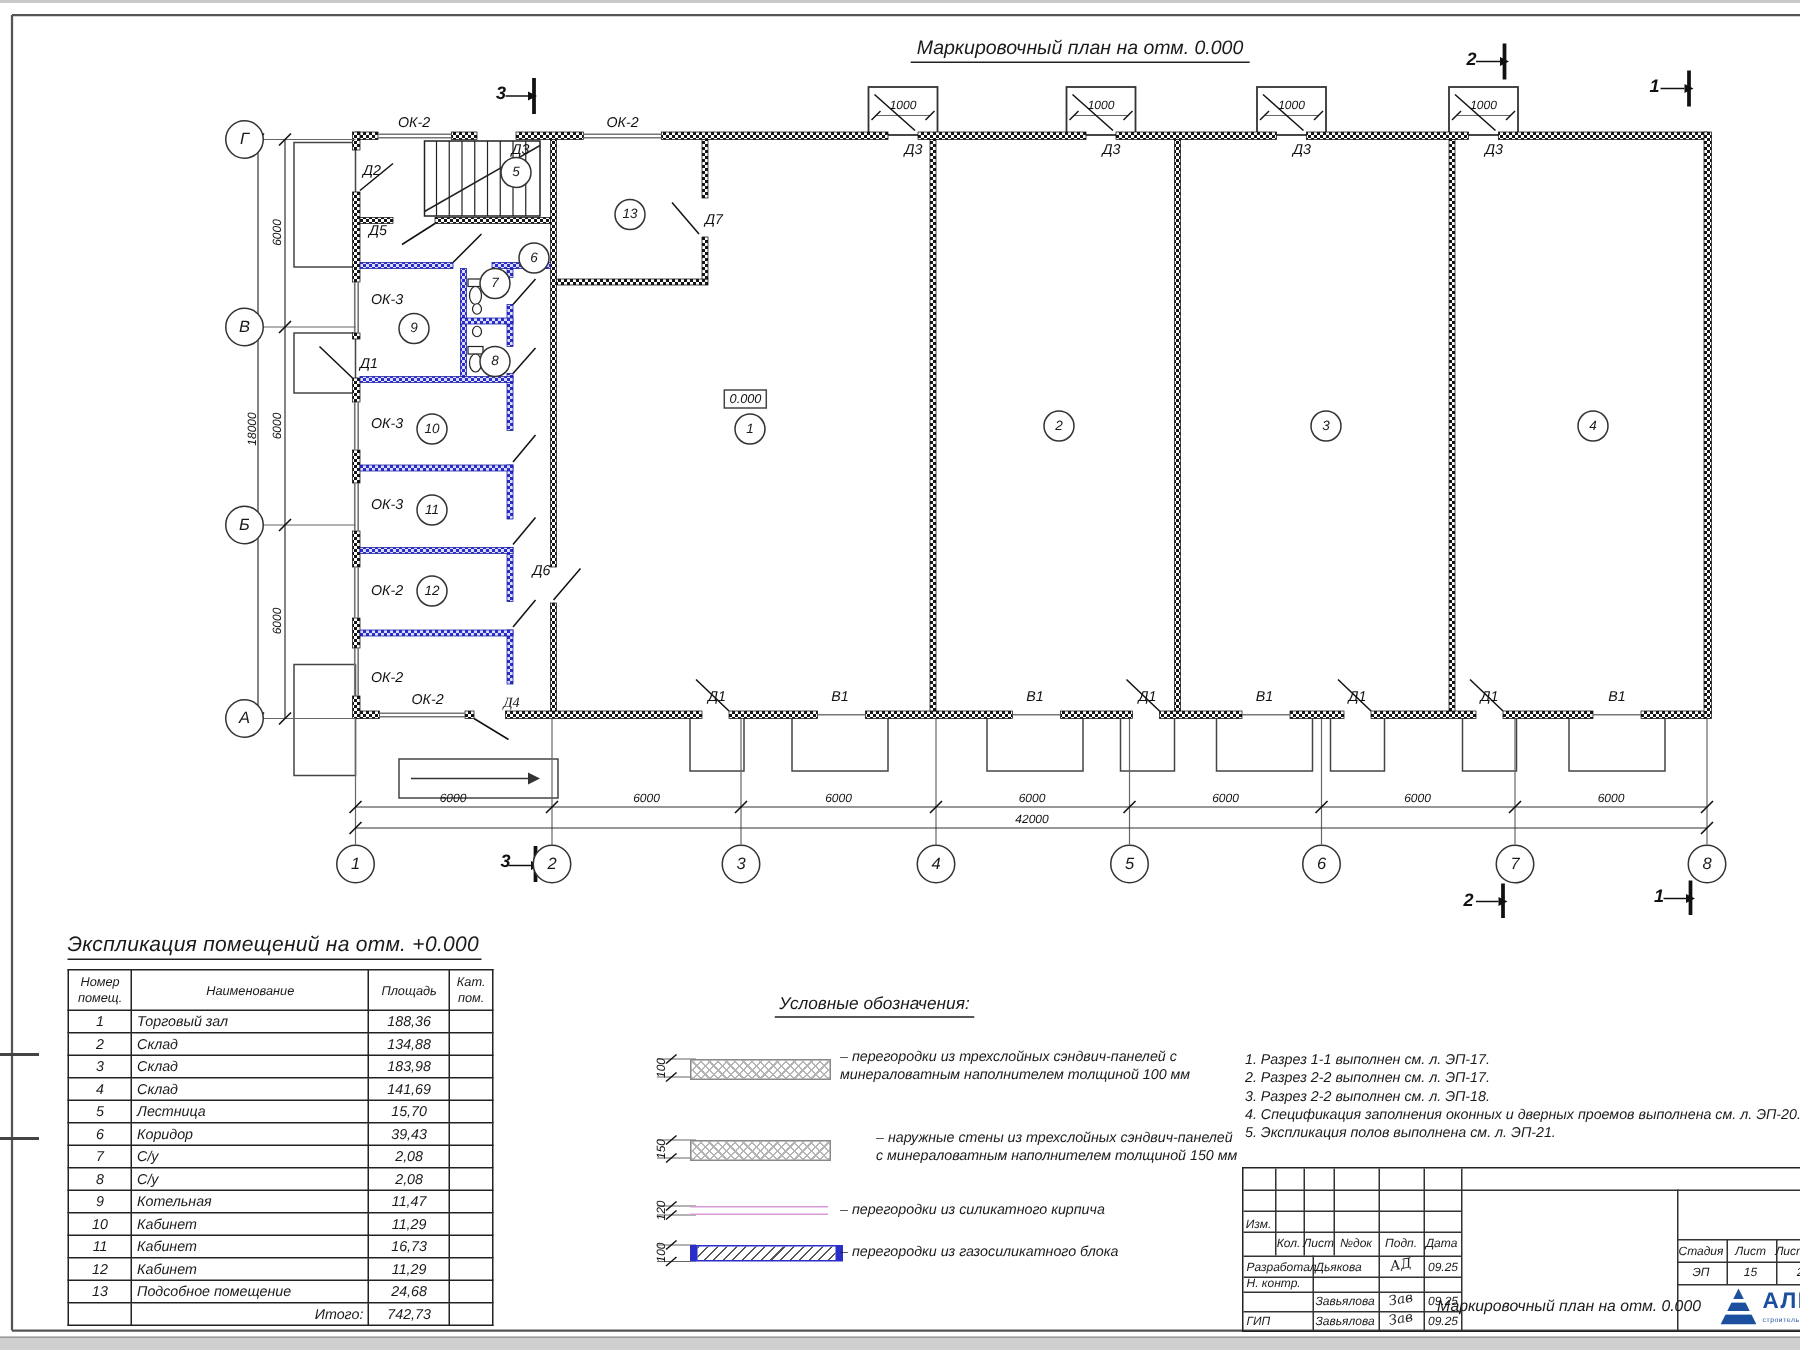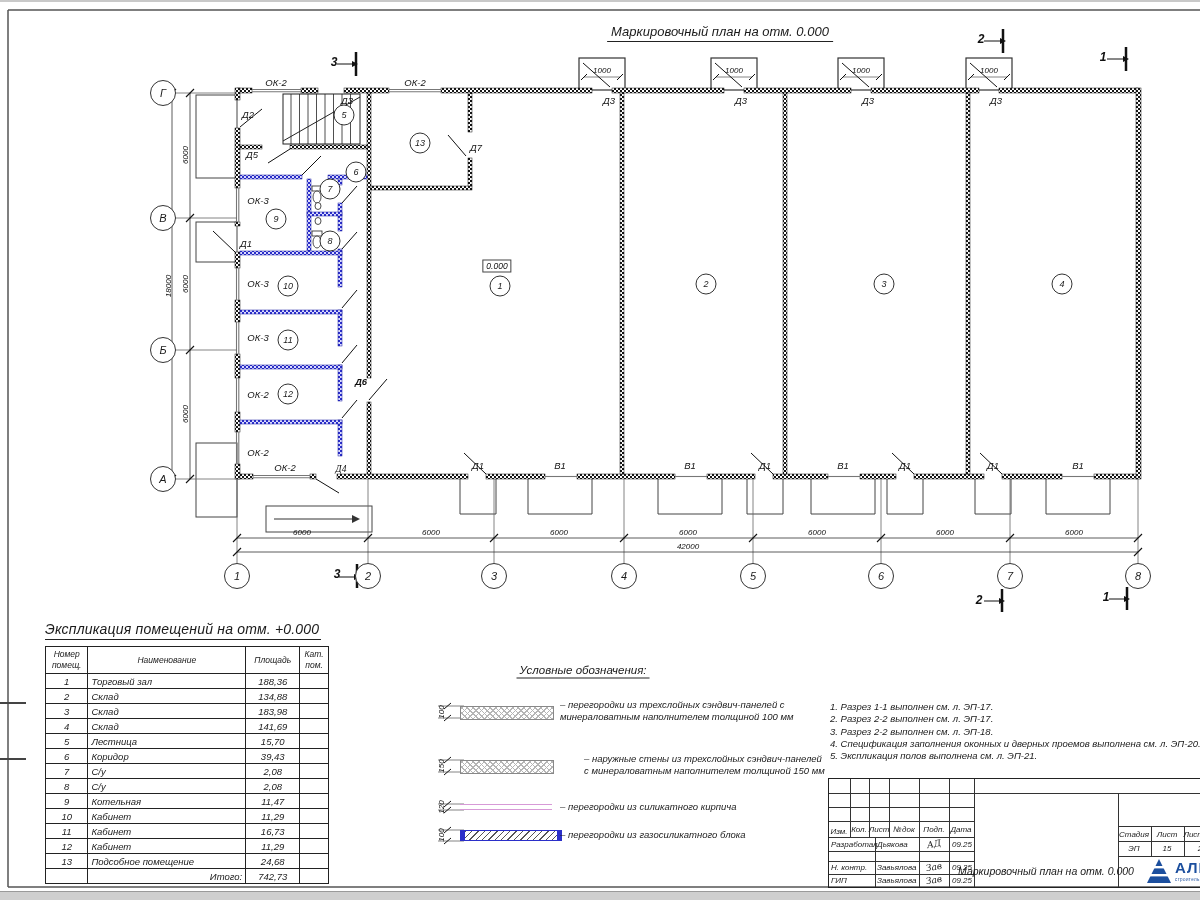--- a/index.html
+++ b/index.html
@@ -369,21 +369,21 @@
     <span class="plbl" style="left: 252px; top: 154px;">Д5</span>
     <span class="plbl" style="left: 476px; top: 147px;">Д7</span>
     <span class="plbl" style="left: 258px; top: 200px;">ОК-3</span>
     <span class="plbl" style="left: 246px; top: 243px;">Д1</span>
     <span class="plbl" style="left: 258px; top: 283px;">ОК-3</span>
     <span class="plbl" style="left: 258px; top: 337px;">ОК-3</span>
     <span class="plbl" style="left: 258px; top: 394px;">ОК-2</span>
     <span class="plbl" style="left: 258px; top: 452px;">ОК-2</span>
     <span class="plbl" style="left: 285px; top: 467px;">ОК-2</span>
     <span class="plbl" style="left: 341px; top: 469px; font-family: Liberation Serif, serif;">Д4</span>
-    <span class="plbl" style="left: 361px; top: 381px; font-weight: bold;">Д6</span>
+    <span class="plbl" style="left: 361px; top: 381px;">Д6</span>
     <span class="plbl" style="left: 609px; top: 100px;">Д3</span>
     <span class="plbl" style="left: 741px; top: 100px;">Д3</span>
     <span class="plbl" style="left: 868px; top: 100px;">Д3</span>
     <span class="plbl" style="left: 996px; top: 100px;">Д3</span>
     <span class="plbl" style="left: 478px; top: 465px;">Д1</span>
     <span class="plbl" style="left: 560px; top: 465px;">В1</span>
     <span class="plbl" style="left: 690px; top: 465px;">В1</span>
     <span class="plbl" style="left: 765px; top: 465px;">Д1</span>
     <span class="plbl" style="left: 843px; top: 465px;">В1</span>
     <span class="plbl" style="left: 905px; top: 465px;">Д1</span>
@@ -581,32 +581,32 @@
   <div class="tb-line" style="left:40px;top:0;width:1px;height:58px"></div>
   <div class="tb-line" style="left:60px;top:0;width:1px;height:58px"></div>
   <div class="tb-line" style="left:90px;top:0;width:1px;height:108px"></div>
   <div class="tb-line" style="left:120px;top:0;width:1px;height:108px"></div>
   <div class="tb-line" style="left:46px;top:58px;width:1px;height:50px"></div>
   <div class="tb-line" style="left:145px;top:0;width:1px;height:108px"></div>
   <div class="tb-line" style="left:289px;top:14px;width:1px;height:94px"></div>
   <div class="tb-line" style="left:322px;top:47px;width:1px;height:30px"></div>
   <div class="tb-line" style="left:355px;top:47px;width:1px;height:30px"></div>
 
-  <div class="tb-cell tb-c" style="left:10px;top:52px">Изм.</div>
+  <div class="tb-cell tb-c" style="left:10px;top:37px">Изм.</div>
   <div class="tb-cell tb-c" style="left:30px;top:50px">Кол.</div>
   <div class="tb-cell tb-c" style="left:50px;top:50px">Лист</div>
   <div class="tb-cell tb-c" style="left:75px;top:50px">№док</div>
   <div class="tb-cell tb-c" style="left:105px;top:50px">Подп.</div>
   <div class="tb-cell tb-c" style="left:132px;top:50px">Дата</div>
 
   <div class="tb-cell" style="left:2px;top:61px">Разработал</div>
   <div class="tb-cell" style="left:48px;top:61px">Дьякова</div>
   <div class="tb-cell sig" style="left:105px;top:65px">АД</div>
   <div class="tb-cell" style="left:123px;top:61px">09.25</div>
-  <div class="tb-cell" style="left:2px;top:84px">Н. контр.</div>
+  <div class="tb-cell" style="left:2px;top:72px">Н. контр.</div>
   <div class="tb-cell" style="left:48px;top:84px">Завьялова</div>
   <div class="tb-cell sig" style="left:105px;top:88px">Зав</div>
   <div class="tb-cell" style="left:123px;top:84px">09.25</div>
   <div class="tb-cell" style="left:2px;top:97px">ГИП</div>
   <div class="tb-cell" style="left:48px;top:97px">Завьялова</div>
   <div class="tb-cell sig" style="left:105px;top:101px">Зав</div>
   <div class="tb-cell" style="left:123px;top:97px">09.25</div>
 
   <div class="tb-cell doc-title tb-c" style="left:217px;top:92px">Маркировочный план на отм. 0.000</div>
 

